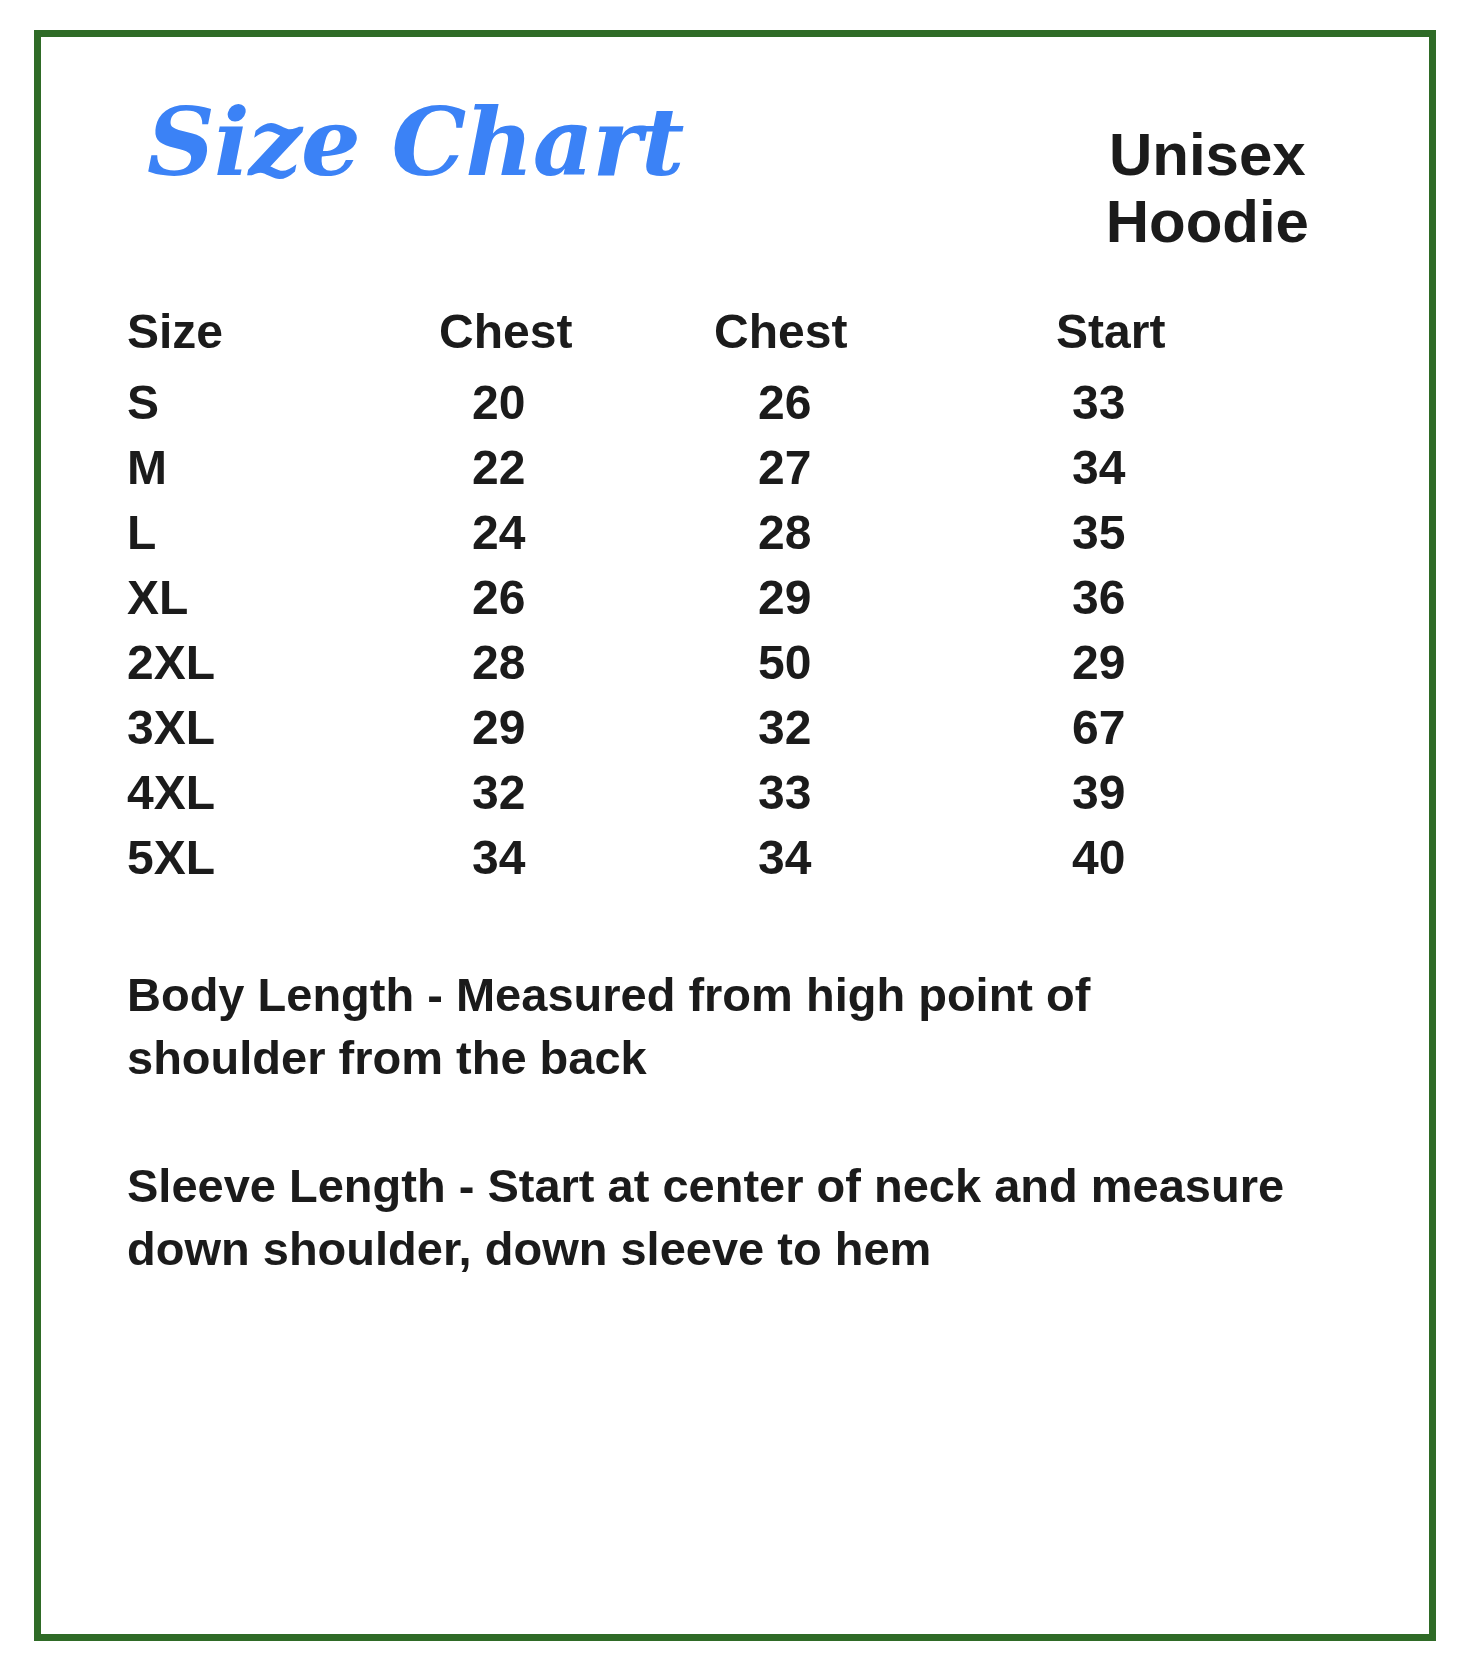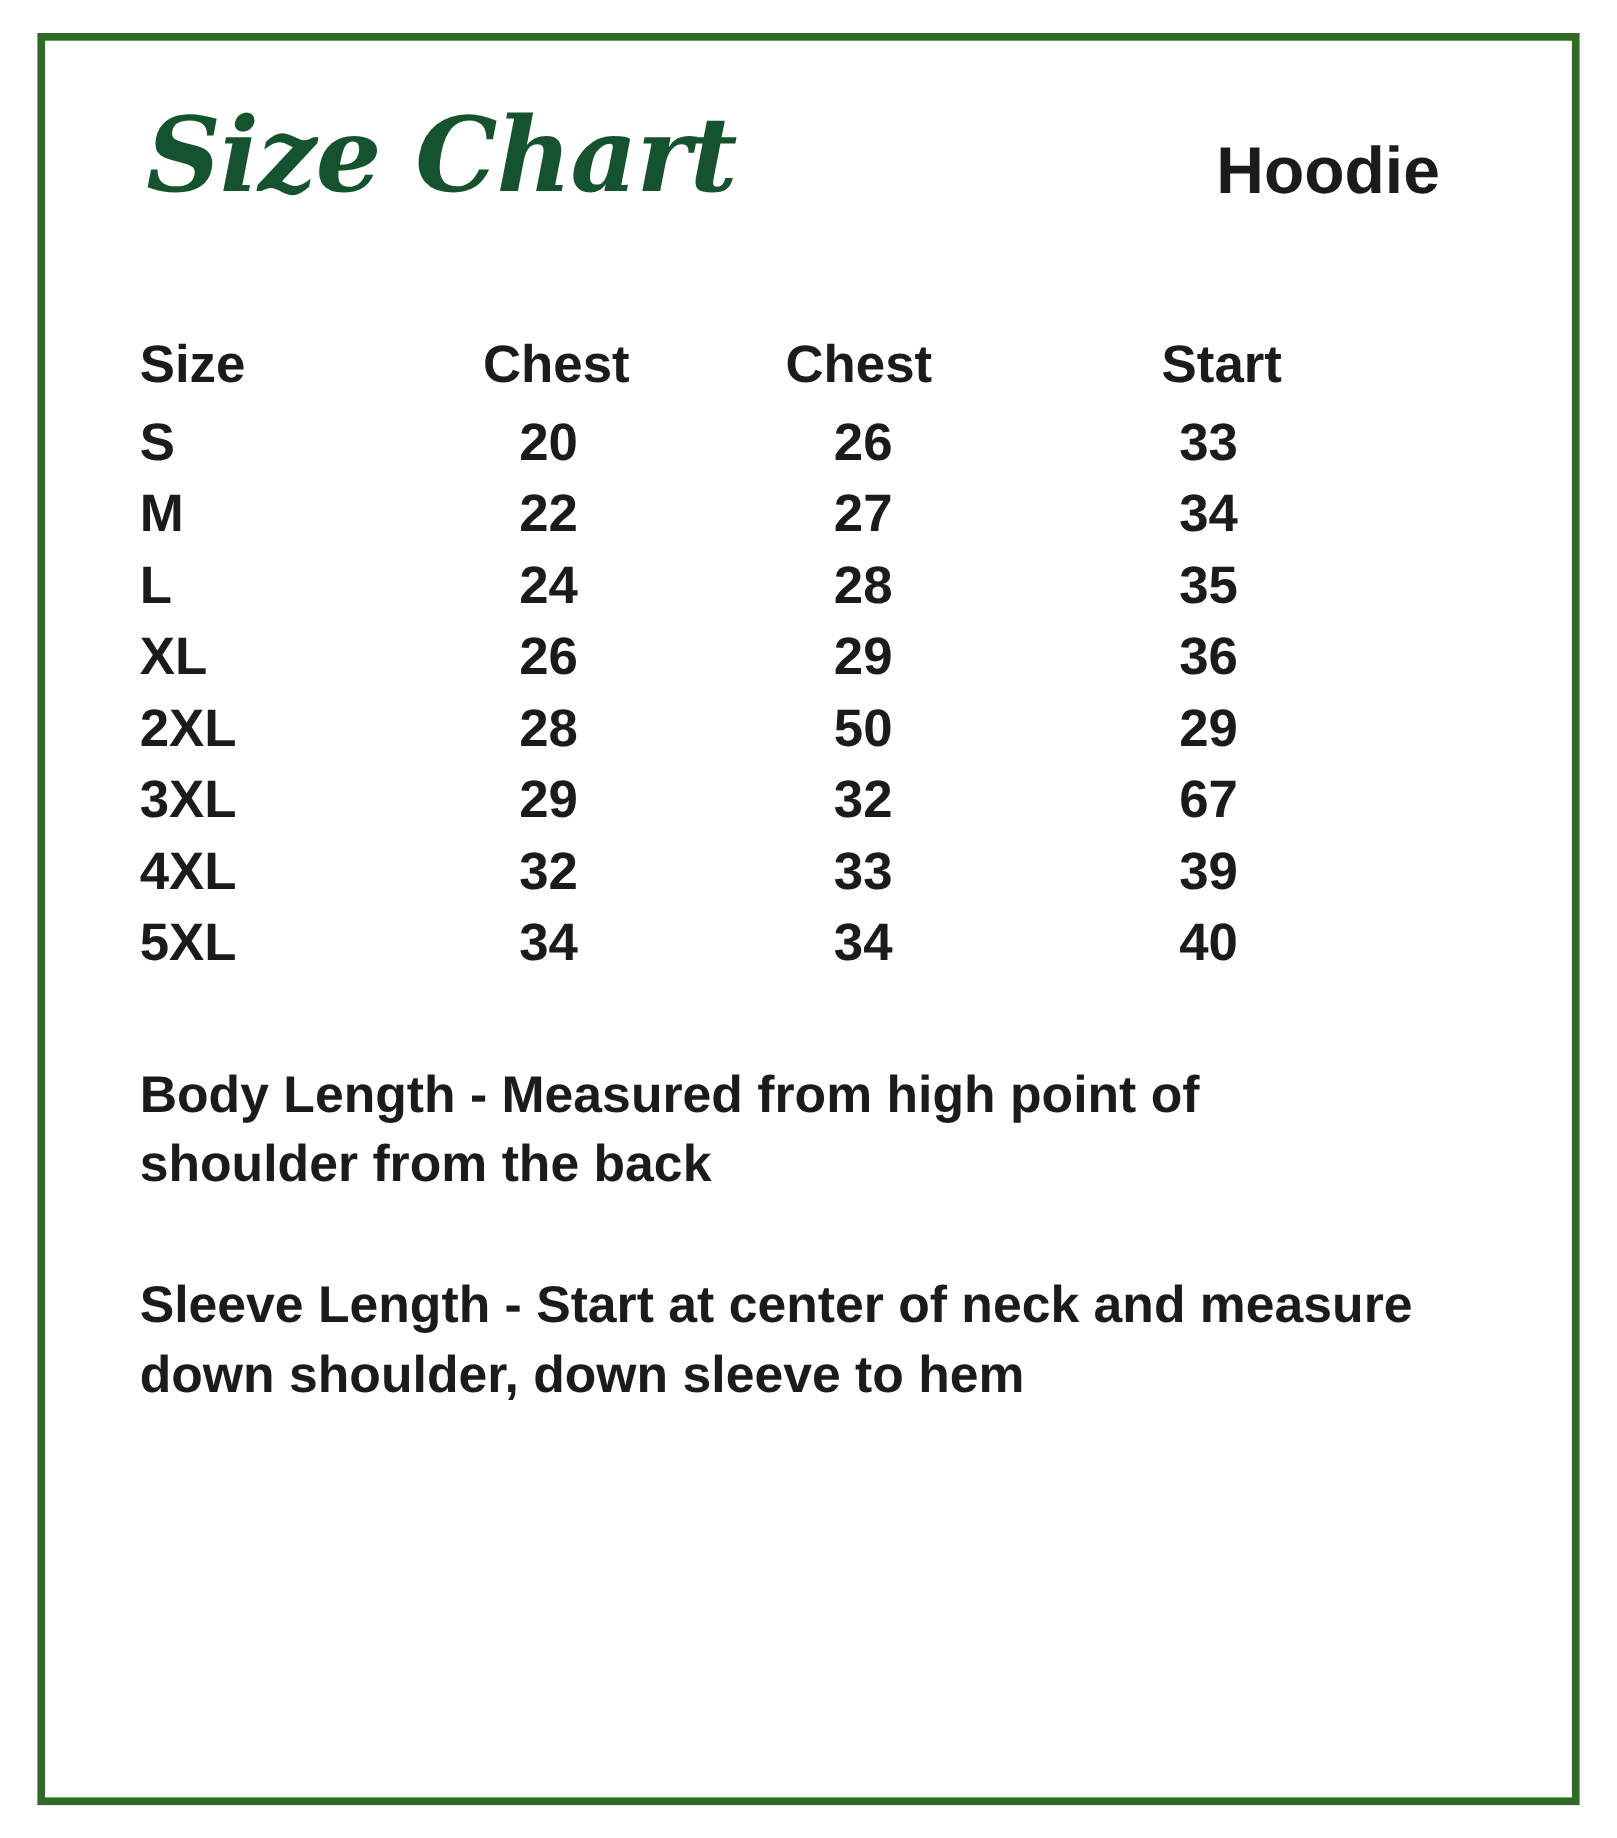--- a/index.html
+++ b/index.html
@@ -36,23 +36,23 @@
     align-items: flex-start;
     justify-content: space-between;
     height: 190px;
   }
   .title {
     font-family: "DejaVu Serif", serif;
     font-style: italic;
     font-weight: 700;
     font-size: 94px;
     line-height: 1.02;
-    color: #14532d;
+    color: #3b82f6;
     letter-spacing: -1px;
-    margin-left: 6px;
+    margin-left: 20px;
     white-space: nowrap;
   }
   .subtitle {
     font-family: "Liberation Sans", sans-serif;
     font-weight: 700;
     font-size: 60px;
     line-height: 1.12;
     color: #1b1b1b;
     text-align: center;
     margin-right: 54px;
@@ -107,20 +107,21 @@
 </style>
 </head>
 <body>
 
 <div class="page">
   <div class="frame">
 
     <div class="header">
       <div class="title">Size Chart</div>
       <div class="subtitle">
+        <div>Unisex</div>
         <div>Hoodie</div>
       </div>
     </div>
 
     <table class="size-table">
       <thead>
         <tr>
           <th class="col-size">Size</th>
           <th class="col-chest">Chest</th>
           <th class="col-length">Chest</th>

